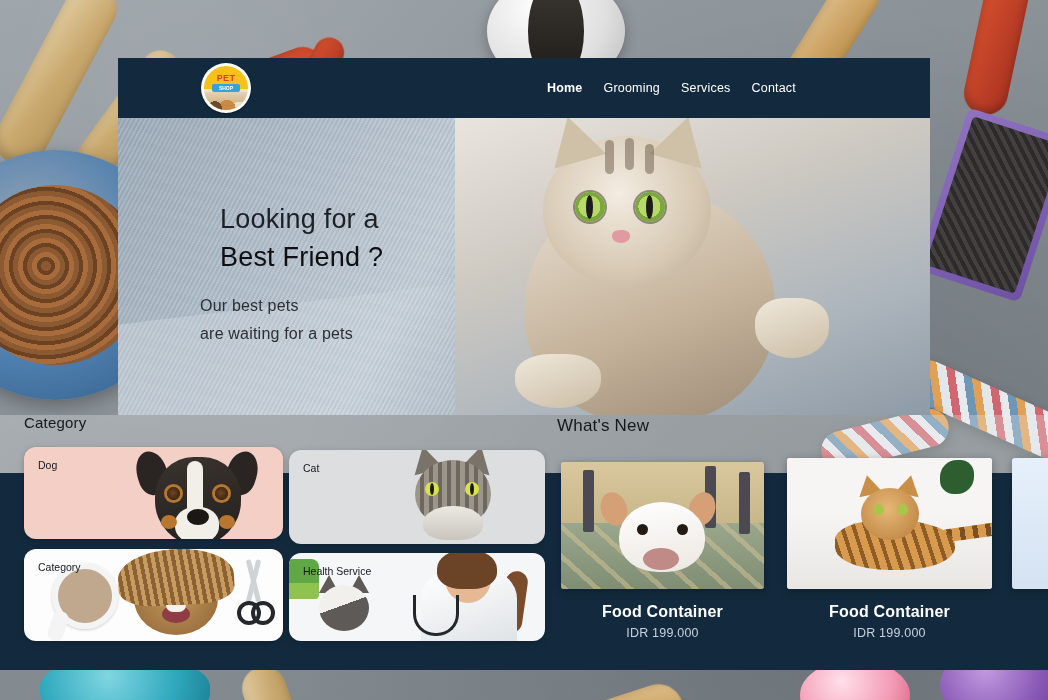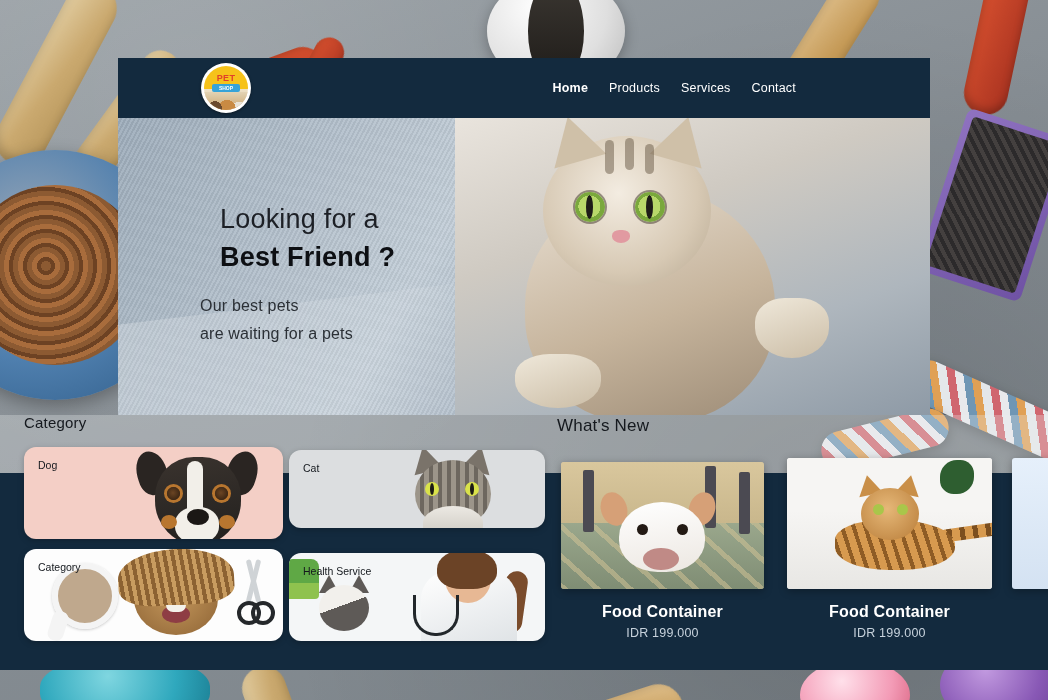--- a/index.html
+++ b/index.html
@@ -106,40 +106,40 @@
   .cat-eye.l{left:120px;}
   .cat-eye.r{left:180px;}
   .cat-nose{position:absolute;left:157px;top:112px;width:18px;height:13px;border-radius:50% 50% 60% 60%;
      background:#e19aa1;}
   .cat-stripe{position:absolute;background:rgba(92,76,56,.45);border-radius:6px;}
   .cat-paw{position:absolute;border-radius:40% 40% 50% 50%;
      background:linear-gradient(160deg,#efe8da,#cbbda6);}
 
   #hero .copy{position:absolute;left:82px;top:82px;}
   #hero h1{margin:0;font-size:27px;font-weight:normal;color:#1d2026;letter-spacing:.2px;line-height:38px;padding-left:20px;}
-  #hero h1.bold{font-weight:bold;color:#0d0f13;}
+  #hero h1.bold{font-weight:normal;color:#0d0f13;}
   #hero p{margin:0;font-size:16px;color:#2b3036;line-height:28px;letter-spacing:.2px;}
   #cta{position:absolute;left:134px;top:226px;background:#1d3449;color:#fff;border:none;
      border-radius:6px;padding:11px 17px;font-size:12px;font-weight:bold;letter-spacing:.5px;
      font-family:"Liberation Sans", sans-serif;cursor:pointer;}
 
   
   #content{position:absolute;left:0;top:473px;width:1048px;height:197px;background:#132a3e;}
 
   
   .sec-title{position:absolute;font-size:15px;color:#15191e;letter-spacing:.2px;}
   #cat-title{left:24px;top:414px;}
   #new-title{left:557px;top:416px;font-size:17px;}
 
   
   .cat-card{position:absolute;border-radius:12px;overflow:hidden;
      box-shadow:0 2px 6px rgba(0,0,0,.22);}
   .cat-card .label{position:absolute;left:14px;top:12px;font-size:10.5px;color:#14181d;z-index:3;}
   #card-dog{left:24px;top:447px;width:259px;height:92px;background:#f4cfc6;}
-  #card-cat{left:289px;top:450px;width:256px;height:78px;background:#dcdee0;}
+  #card-cat{left:289px;top:450px;width:256px;height:94px;background:#dcdee0;}
   #card-groom{left:24px;top:549px;width:259px;height:92px;background:#fdfdfd;}
   #card-health{left:289px;top:553px;width:256px;height:88px;background:#f4f6f7;}
 
   
   .art{position:absolute;inset:0;}
   .dog-face{position:absolute;right:30px;top:2px;width:112px;height:96px;}
   .dog-head{position:absolute;left:14px;top:8px;width:86px;height:88px;border-radius:45% 45% 50% 50%;
      background:linear-gradient(170deg,#3a332e,#22201e);}
   .dog-blaze{position:absolute;left:46px;top:12px;width:16px;height:60px;border-radius:8px;
      background:#f2efe9;}
@@ -283,21 +283,21 @@
   <div id="header">
     <div id="logo">
       <div class="disc">
         <div class="lbl">PET</div>
         <div class="lbl2">SHOP</div>
         <div class="pets"></div>
       </div>
     </div>
     <nav id="nav">
       <a href="#" class="active">Home</a>
-      <a href="#">Products</a>
+      <a href="#">Grooming</a>
       <a href="#">Services</a>
       <a href="#">Contact</a>
     </nav>
   </div>
 
   <div id="hero">
     <div class="denim"></div>
     <div class="fold"></div>
 
     <div class="catwrap">

